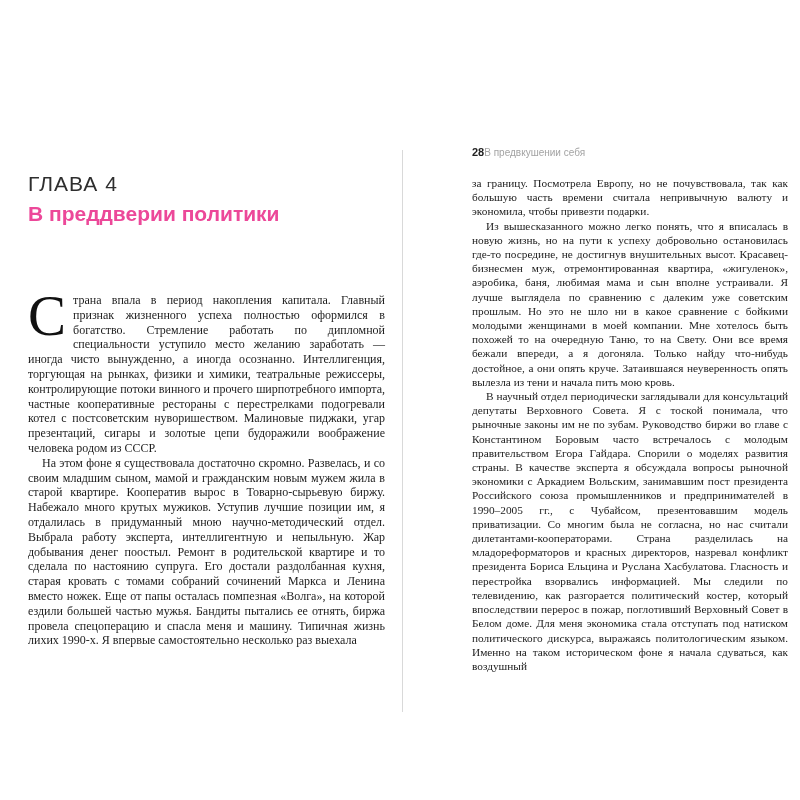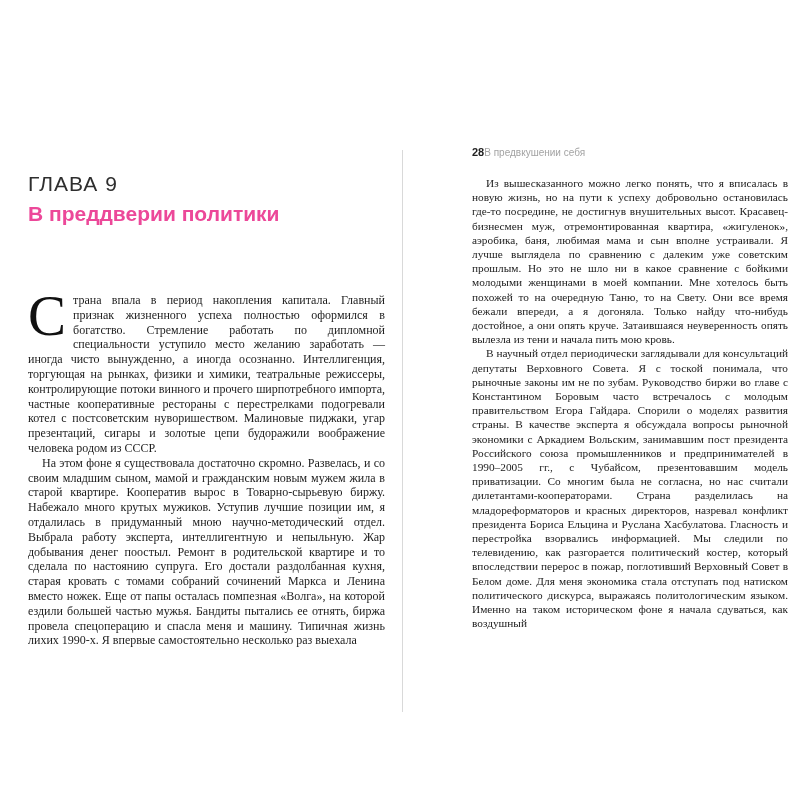--- a/index.html
+++ b/index.html
@@ -101,36 +101,37 @@
     text-align: justify;
     color: #1c1c1c;
   }
 </style>
 </head>
 <body>
 
 <div class="canvas">
 
   <div>
-    <div class="chapter-label">ГЛАВА 9</div>
+    <div class="chapter-label">ГЛАВА 4</div>
     <div class="chapter-title">В преддверии политики</div>
 
     <div class="left-body">
       <p><span class="drop-cap">С</span><span>трана впала в период накопления капитала. Главный признак жизненного успеха полностью оформился в богатство. Стремление работать по дипломной специальности уступило место желанию заработать — иногда чисто вынужденно, а иногда осознанно. Интеллигенция, торгующая на рынках, физики и химики, театральные режиссеры, контролирующие потоки винного и прочего ширпотребного импорта, частные кооперативные рестораны с перестрелками подогревали котел с постсоветским нуворишеством. Малиновые пиджаки, угар презентаций, сигары и золотые цепи будоражили воображение человека родом из СССР.</span></p>
       <p class="indent">На этом фоне я существовала достаточно скромно. Развелась, и со своим младшим сыном, мамой и гражданским новым мужем жила в старой квартире. Кооператив вырос в Товарно-сырьевую биржу. Набежало много крутых мужиков. Уступив лучшие позиции им, я отдалилась в придуманный мною научно-методический отдел. Выбрала работу эксперта, интеллигентную и непыльную. Жар добывания денег поостыл. Ремонт в родительской квартире и то сделала по настоянию супруга. Его достали раздолбанная кухня, старая кровать с томами собраний сочинений Маркса и Ленина вместо ножек. Еще от папы осталась помпезная «Волга», на которой ездили большей частью мужья. Бандиты пытались ее отнять, биржа провела спецоперацию и спасла меня и машину. Типичная жизнь лихих 1990-х. Я впервые самостоятельно несколько раз выехала</p>
     </div>
   </div>
 
   <div class="page-divider"></div>
 
   <div>
     <div class="right-header">
       <span class="page-number">28</span>
       <span class="running-head">В предвкушении себя</span>
     </div>
 
     <div class="right-body">
+      <p>за границу. Посмотрела Европу, но не почувствовала, так как большую часть времени считала непривычную валюту и экономила, чтобы привезти подарки.</p>
       <p class="indent">Из вышесказанного можно легко понять, что я вписалась в новую жизнь, но на пути к успеху добровольно остановилась где-то посредине, не достигнув внушительных высот. Красавец-бизнесмен муж, отремонтированная квартира, «жигуленок», аэробика, баня, любимая мама и сын вполне устраивали. Я лучше выглядела по сравнению с далеким уже советским прошлым. Но это не шло ни в какое сравнение с бойкими молодыми женщинами в моей компании. Мне хотелось быть похожей то на очередную Таню, то на Свету. Они все время бежали впереди, а я догоняла. Только найду что-нибудь достойное, а они опять круче. Затаившаяся неуверенность опять вылезла из тени и начала пить мою кровь.</p>
       <p class="indent">В научный отдел периодически заглядывали для консультаций депутаты Верховного Совета. Я с тоской понимала, что рыночные законы им не по зубам. Руководство биржи во главе с Константином Боровым часто встречалось с молодым правительством Егора Гайдара. Спорили о моделях развития страны. В качестве эксперта я обсуждала вопросы рыночной экономики с Аркадием Вольским, занимавшим пост президента Российского союза промышленников и предпринимателей в 1990–2005 гг., с Чубайсом, презентовавшим модель приватизации. Со многим была не согласна, но нас считали дилетантами-кооператорами. Страна разделилась на младореформаторов и красных директоров, назревал конфликт президента Бориса Ельцина и Руслана Хасбулатова. Гласность и перестройка взорвались информацией. Мы следили по телевидению, как разгорается политический костер, который впоследствии перерос в пожар, поглотивший Верховный Совет в Белом доме. Для меня экономика стала отступать под натиском политического дискурса, выражаясь политологическим языком. Именно на таком историческом фоне я начала сдуваться, как воздушный</p>
     </div>
   </div>
 
 </div>
 
 </body></html>

